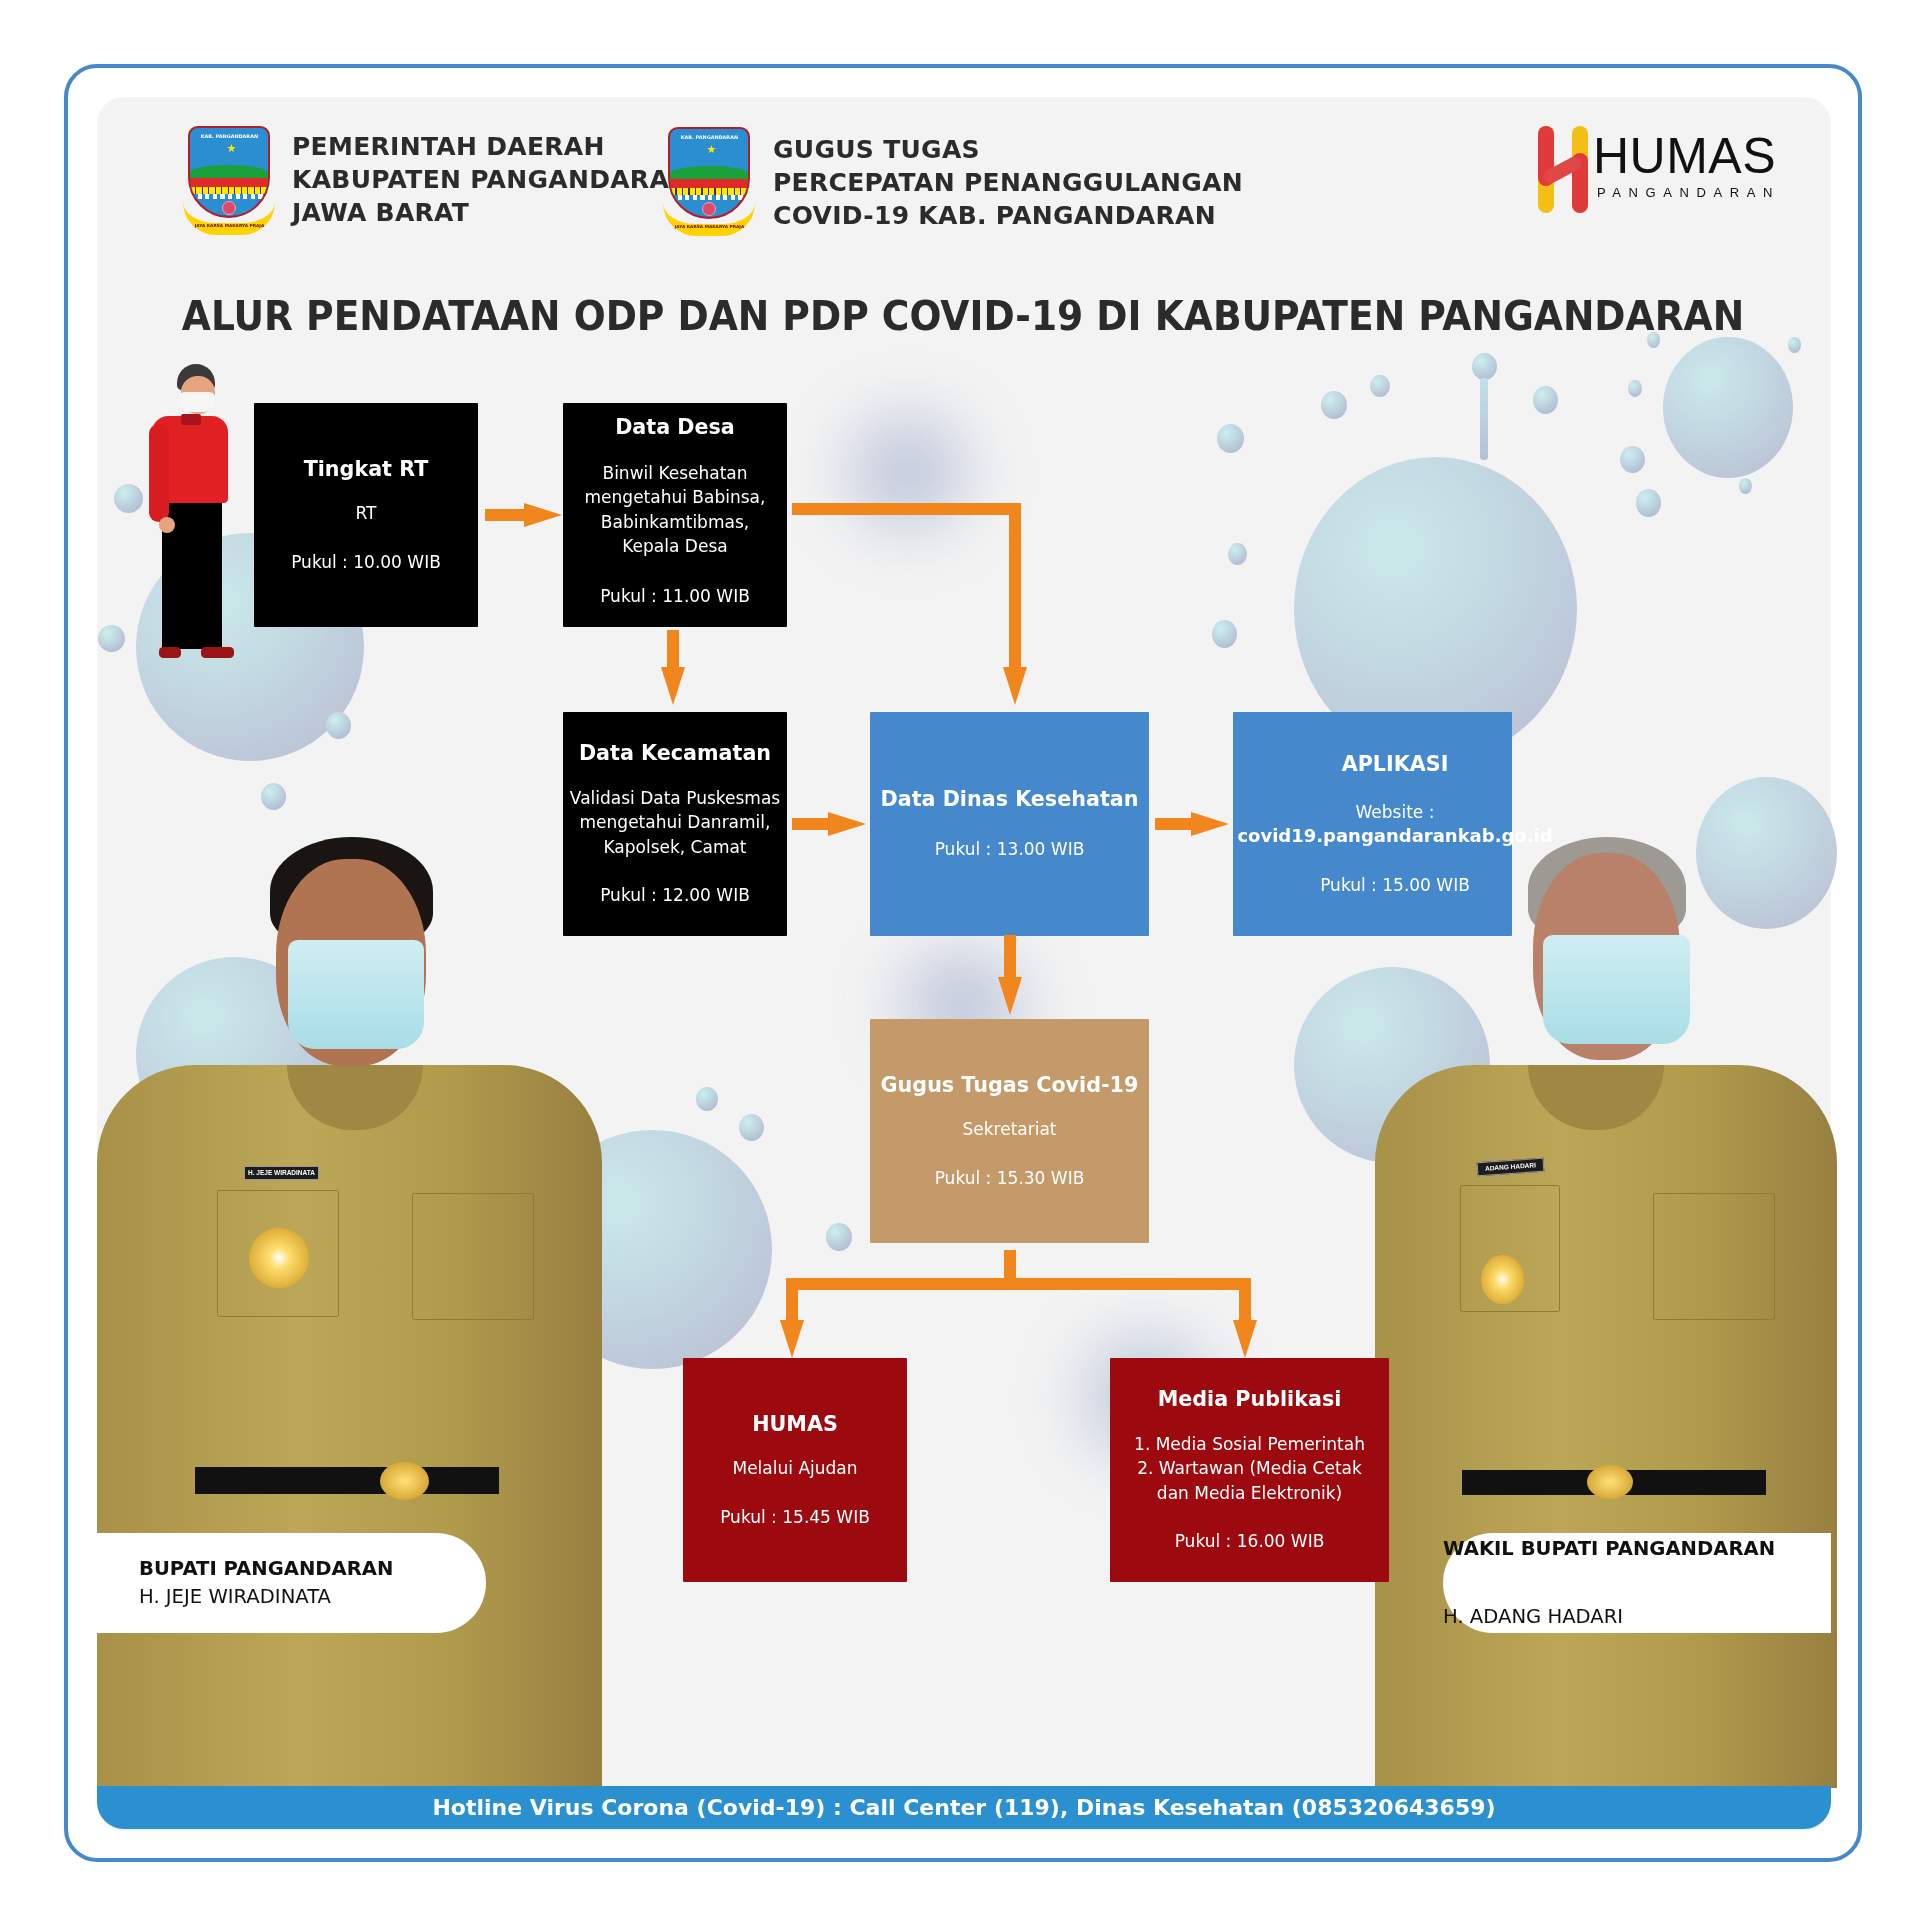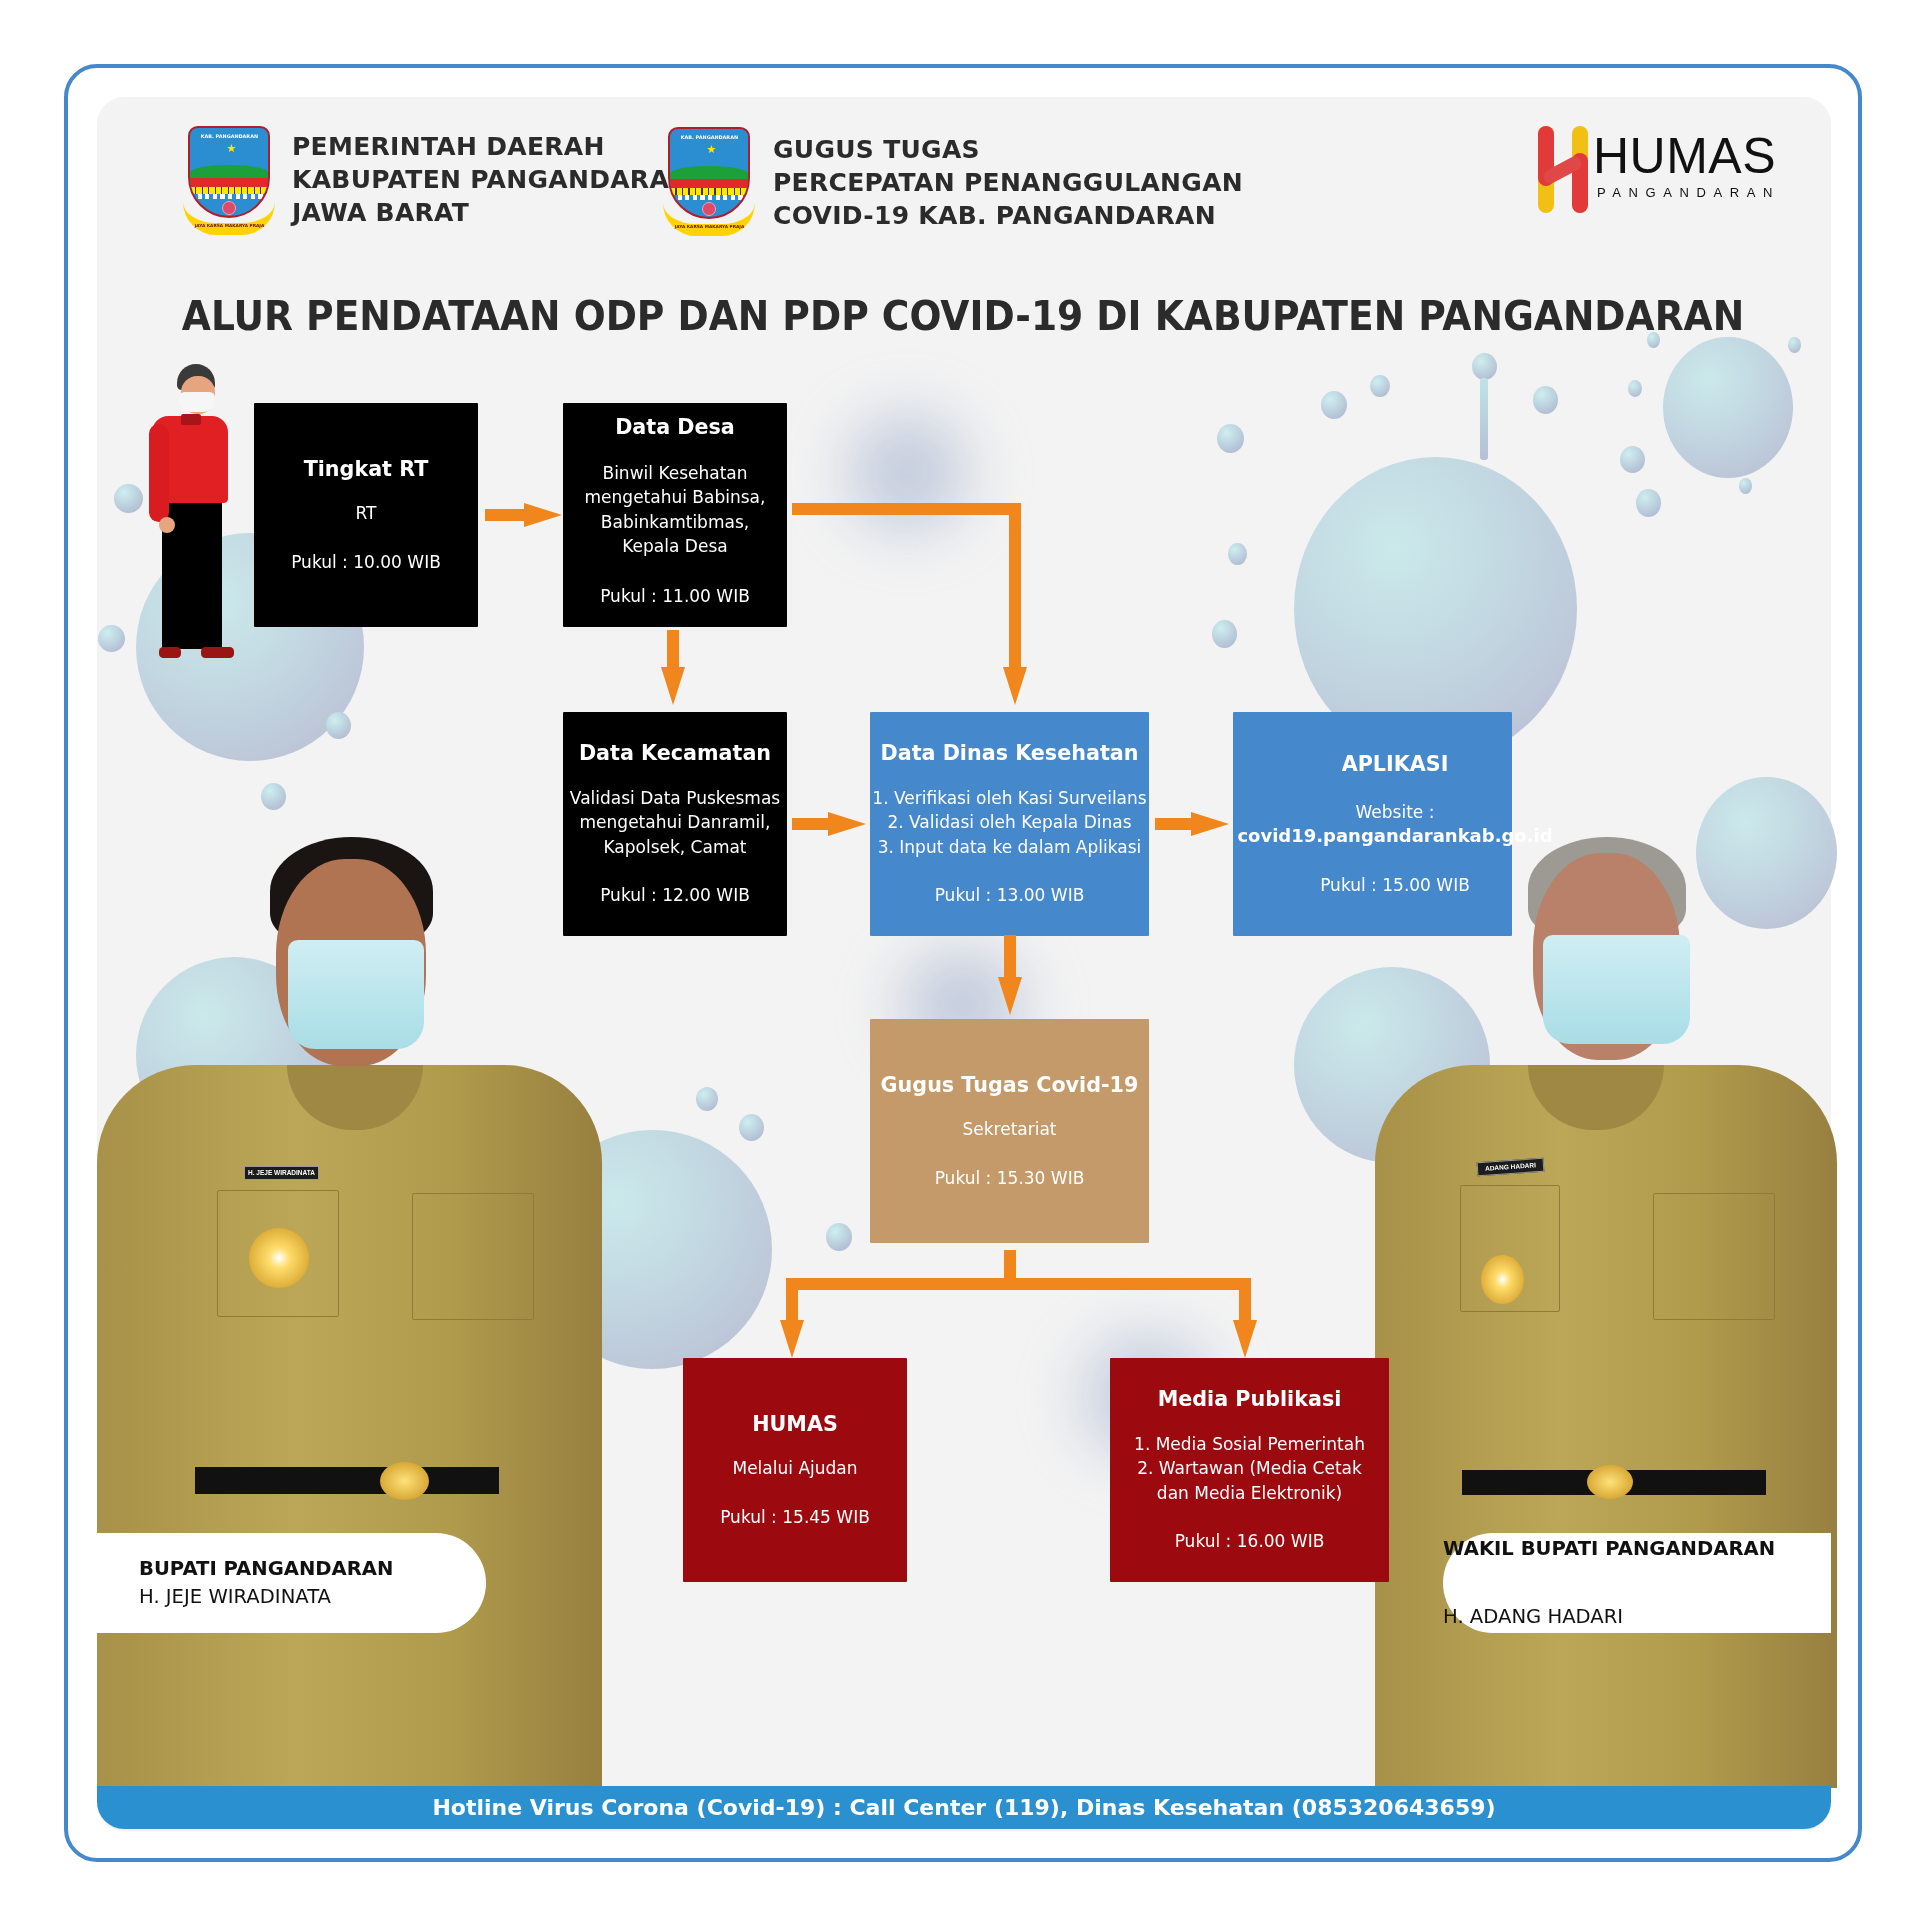--- a/index.html
+++ b/index.html
@@ -243,23 +243,20 @@
 <div class="box black" style="left:563px;top:712px;width:224px;height:224px;">
   <div class="title">Data Kecamatan</div>
   <div class="body">Validasi Data Puskesmas
 mengetahui Danramil,
 Kapolsek, Camat</div>
   <div class="time">Pukul : 12.00 WIB</div>
 </div>
 
 <div class="box blue" style="left:870px;top:712px;width:279px;height:224px;">
   <div class="title">Data Dinas Kesehatan</div>
-  <div class="body">1. Verifikasi oleh Kasi Surveilans
-2. Validasi oleh Kepala Dinas
-3. Input data ke dalam Aplikasi</div>
   <div class="time">Pukul : 13.00 WIB</div>
 </div>
 
 <div class="box blue" style="left:1233px;top:712px;width:279px;height:224px;padding-left:45px;">
   <div class="title">APLIKASI</div>
   <div class="body" style="margin-top:22px;">Website :</div>
   <div class="body" style="margin-top:0;font-weight:bold;font-size:18px;">covid19.pangandarankab.go.id</div>
   <div class="time">Pukul : 15.00 WIB</div>
 </div>
 

